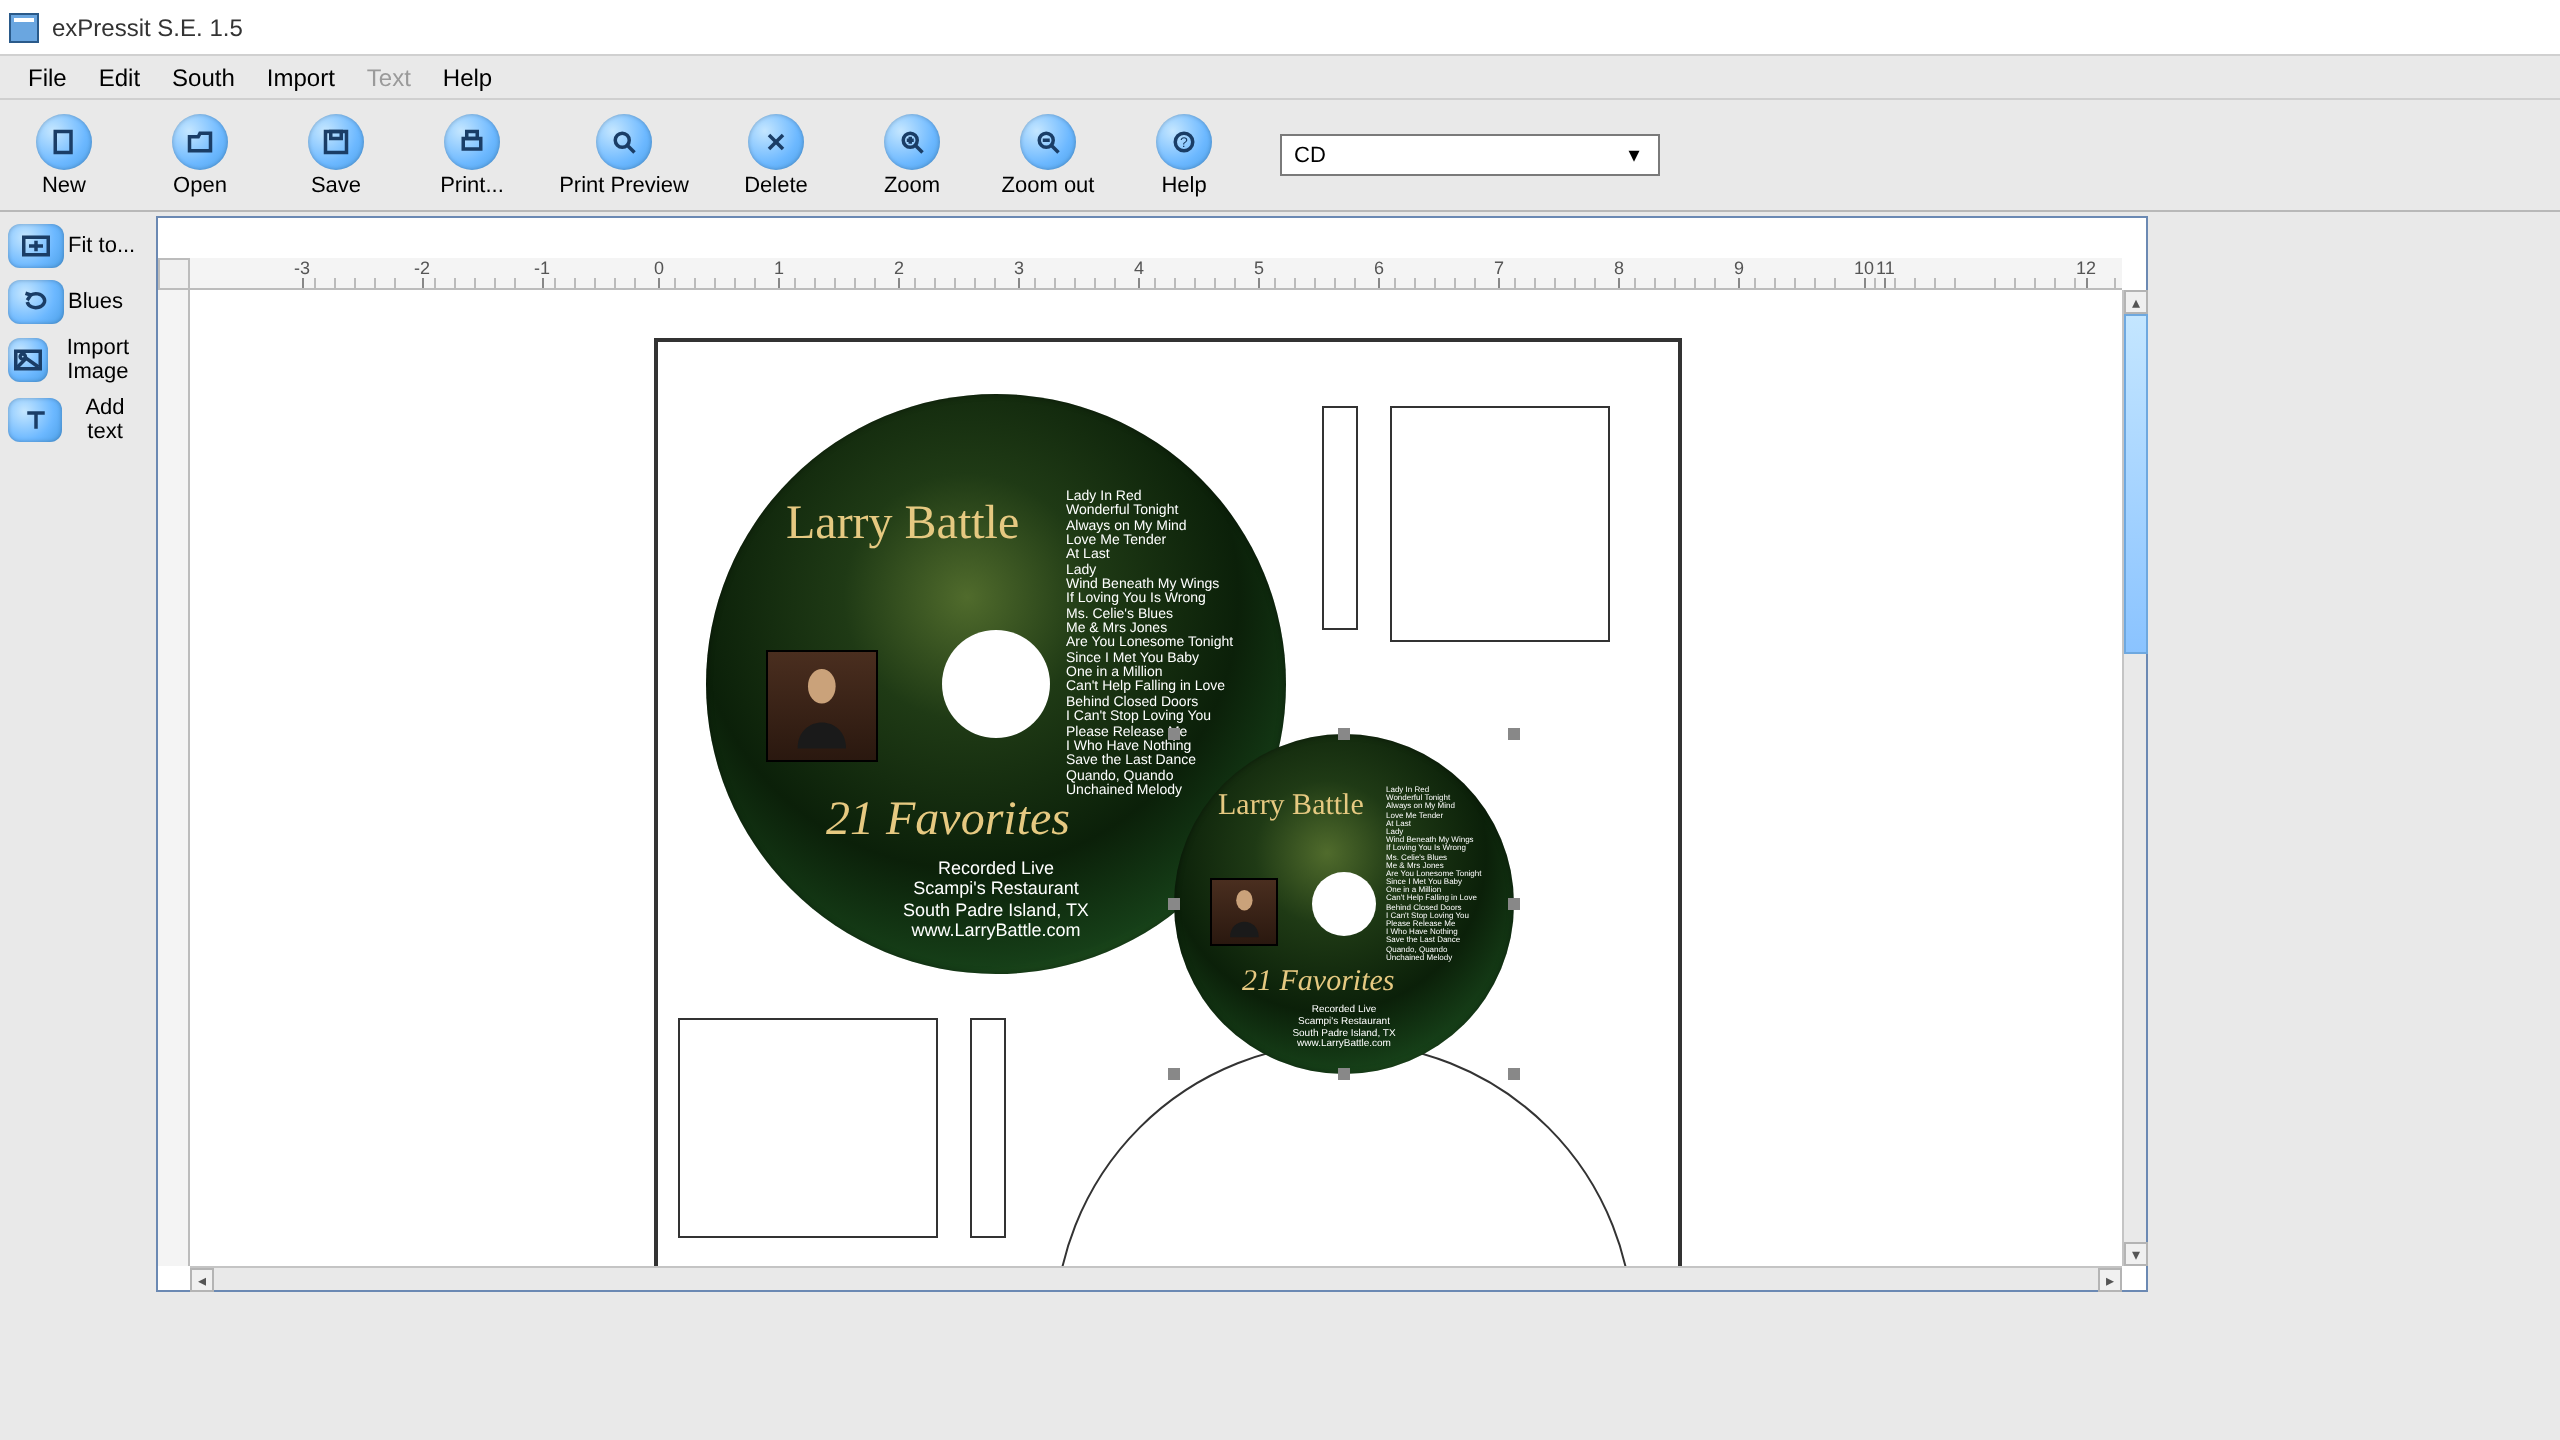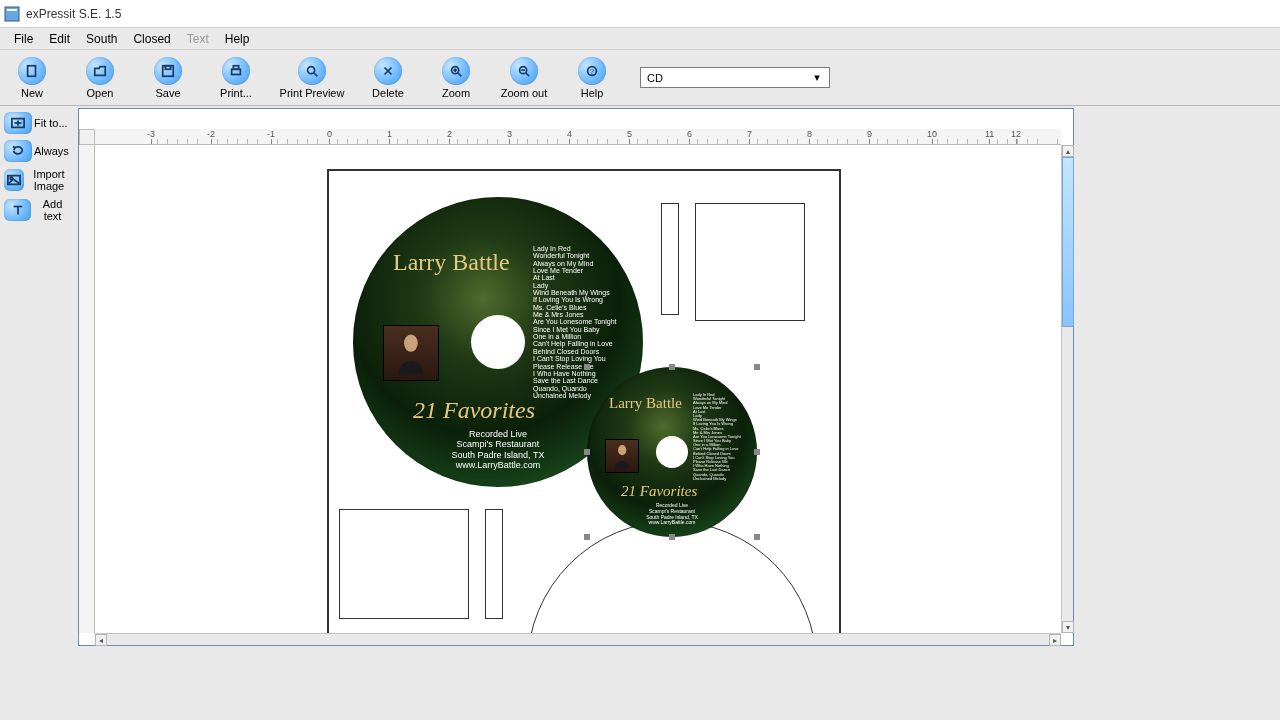--- a/index.html
+++ b/index.html
@@ -85,21 +85,21 @@
         <rect x="3" y="3" width="10" height="2" fill="#fff"></rect>
       </svg>
   </span>
   <span class="title">exPressit S.E. 1.5</span>
 </div>
 
 <div class="menubar">
   <span class="menu"><span>File</span></span>
   <span class="menu"><span>Edit</span></span>
   <span class="menu"><span>South</span></span>
-  <span class="menu"><span>Closed</span></span>
+  <span class="menu"><span>Import</span></span>
   <span class="menu disabled"><span>Text</span></span>
   <span class="menu"><span>Help</span></span>
 </div>
 
 <div class="toolbar">
   <div class="tbtn">
     <span class="glyph">
         <svg viewBox="0 0 16 16">
           <rect x="3" y="2" width="9" height="12"></rect>
         </svg>
@@ -199,21 +199,21 @@
         </span>
       <span class="lbl">Fit to...</span>
     </div>
     <div class="sbtn">
       <span class="glyph">
           <svg viewBox="0 0 16 12">
             <path d="M3 6a5 4 0 1 0 2-4"></path>
             <polyline points="2,1 5,2 3,5"></polyline>
           </svg>
         </span>
-      <span class="lbl">Always</span>
+      <span class="lbl">Blues</span>
     </div>
     <div class="sbtn">
       <span class="glyph">
           <svg viewBox="0 0 16 12">
             <rect x="1" y="1" width="14" height="10"></rect>
             <circle cx="5" cy="4" r="1.5"></circle>
             <polyline points="2,10 7,5 14,10"></polyline>
           </svg>
         </span>
       <span class="lbl">Import Image</span>
@@ -351,30 +351,30 @@
         <div style="position: absolute; top: 10px; height: 5px; width: 1px; background: rgb(187, 187, 187); left: 822px;"></div>
         <div class="tick" style="left: 832px;">
           <span class="num">10</span>
           <span class="line"></span>
         </div>
         <div style="position: absolute; top: 10px; height: 5px; width: 1px; background: rgb(187, 187, 187); left: 842px;"></div>
         <div style="position: absolute; top: 10px; height: 5px; width: 1px; background: rgb(187, 187, 187); left: 852px;"></div>
         <div style="position: absolute; top: 10px; height: 5px; width: 1px; background: rgb(187, 187, 187); left: 862px;"></div>
         <div style="position: absolute; top: 10px; height: 5px; width: 1px; background: rgb(187, 187, 187); left: 872px;"></div>
         <div style="position: absolute; top: 10px; height: 5px; width: 1px; background: rgb(187, 187, 187); left: 882px;"></div>
-        <div class="tick" style="left: 890px;">
+        <div class="tick" style="left: 843px;">
           <span class="num">11</span>
           <span class="line"></span>
         </div>
         <div style="position: absolute; top: 10px; height: 5px; width: 1px; background: rgb(187, 187, 187); left: 902px;"></div>
         <div style="position: absolute; top: 10px; height: 5px; width: 1px; background: rgb(187, 187, 187); left: 912px;"></div>
         <div style="position: absolute; top: 10px; height: 5px; width: 1px; background: rgb(187, 187, 187); left: 922px;"></div>
         <div style="position: absolute; top: 10px; height: 5px; width: 1px; background: rgb(187, 187, 187); left: 932px;"></div>
         <div style="position: absolute; top: 10px; height: 5px; width: 1px; background: rgb(187, 187, 187); left: 942px;"></div>
-        <div class="tick" style="left: 916px;">
+        <div class="tick" style="left: 943px;">
           <span class="num">12</span>
           <span class="line"></span>
         </div>
         <div style="position: absolute; top: 10px; height: 5px; width: 1px; background: rgb(187, 187, 187); left: 962px;"></div>
       </div>
     <div class="ruler-v"></div>
 
     <div class="canvas-wrap">
 
       <div class="page-outline" style="left:232px; top:24px; width:514px; height:900px;"></div>

